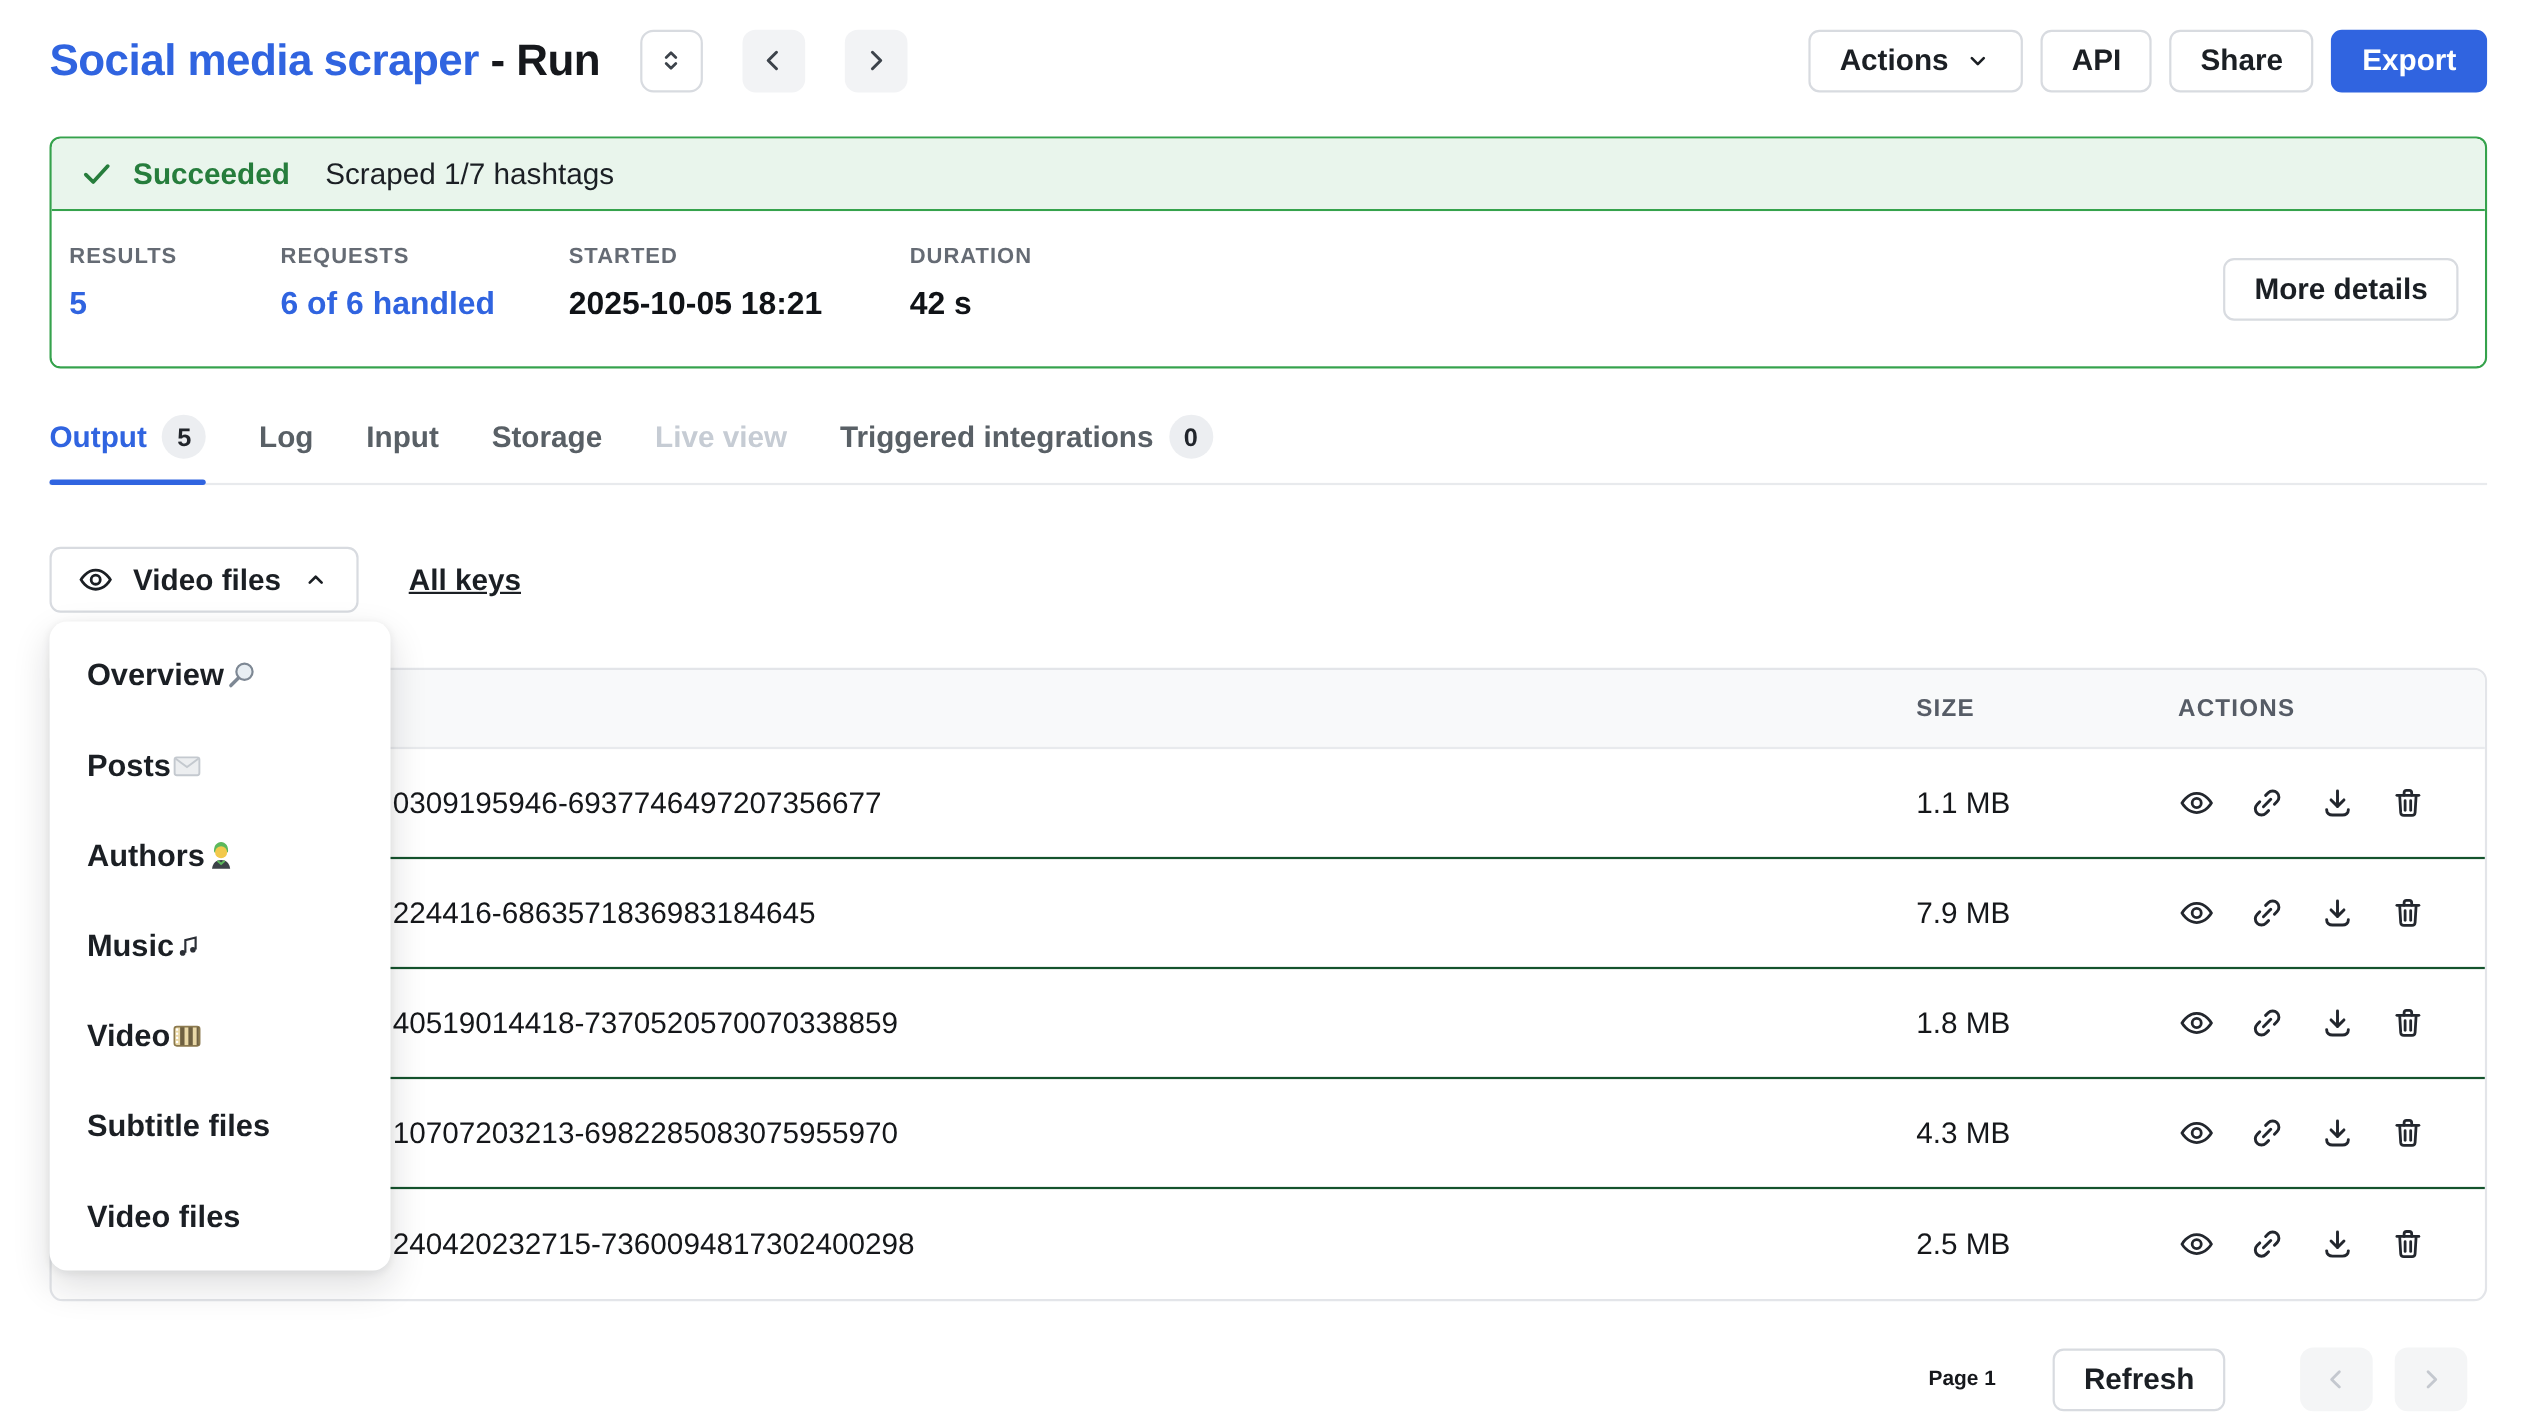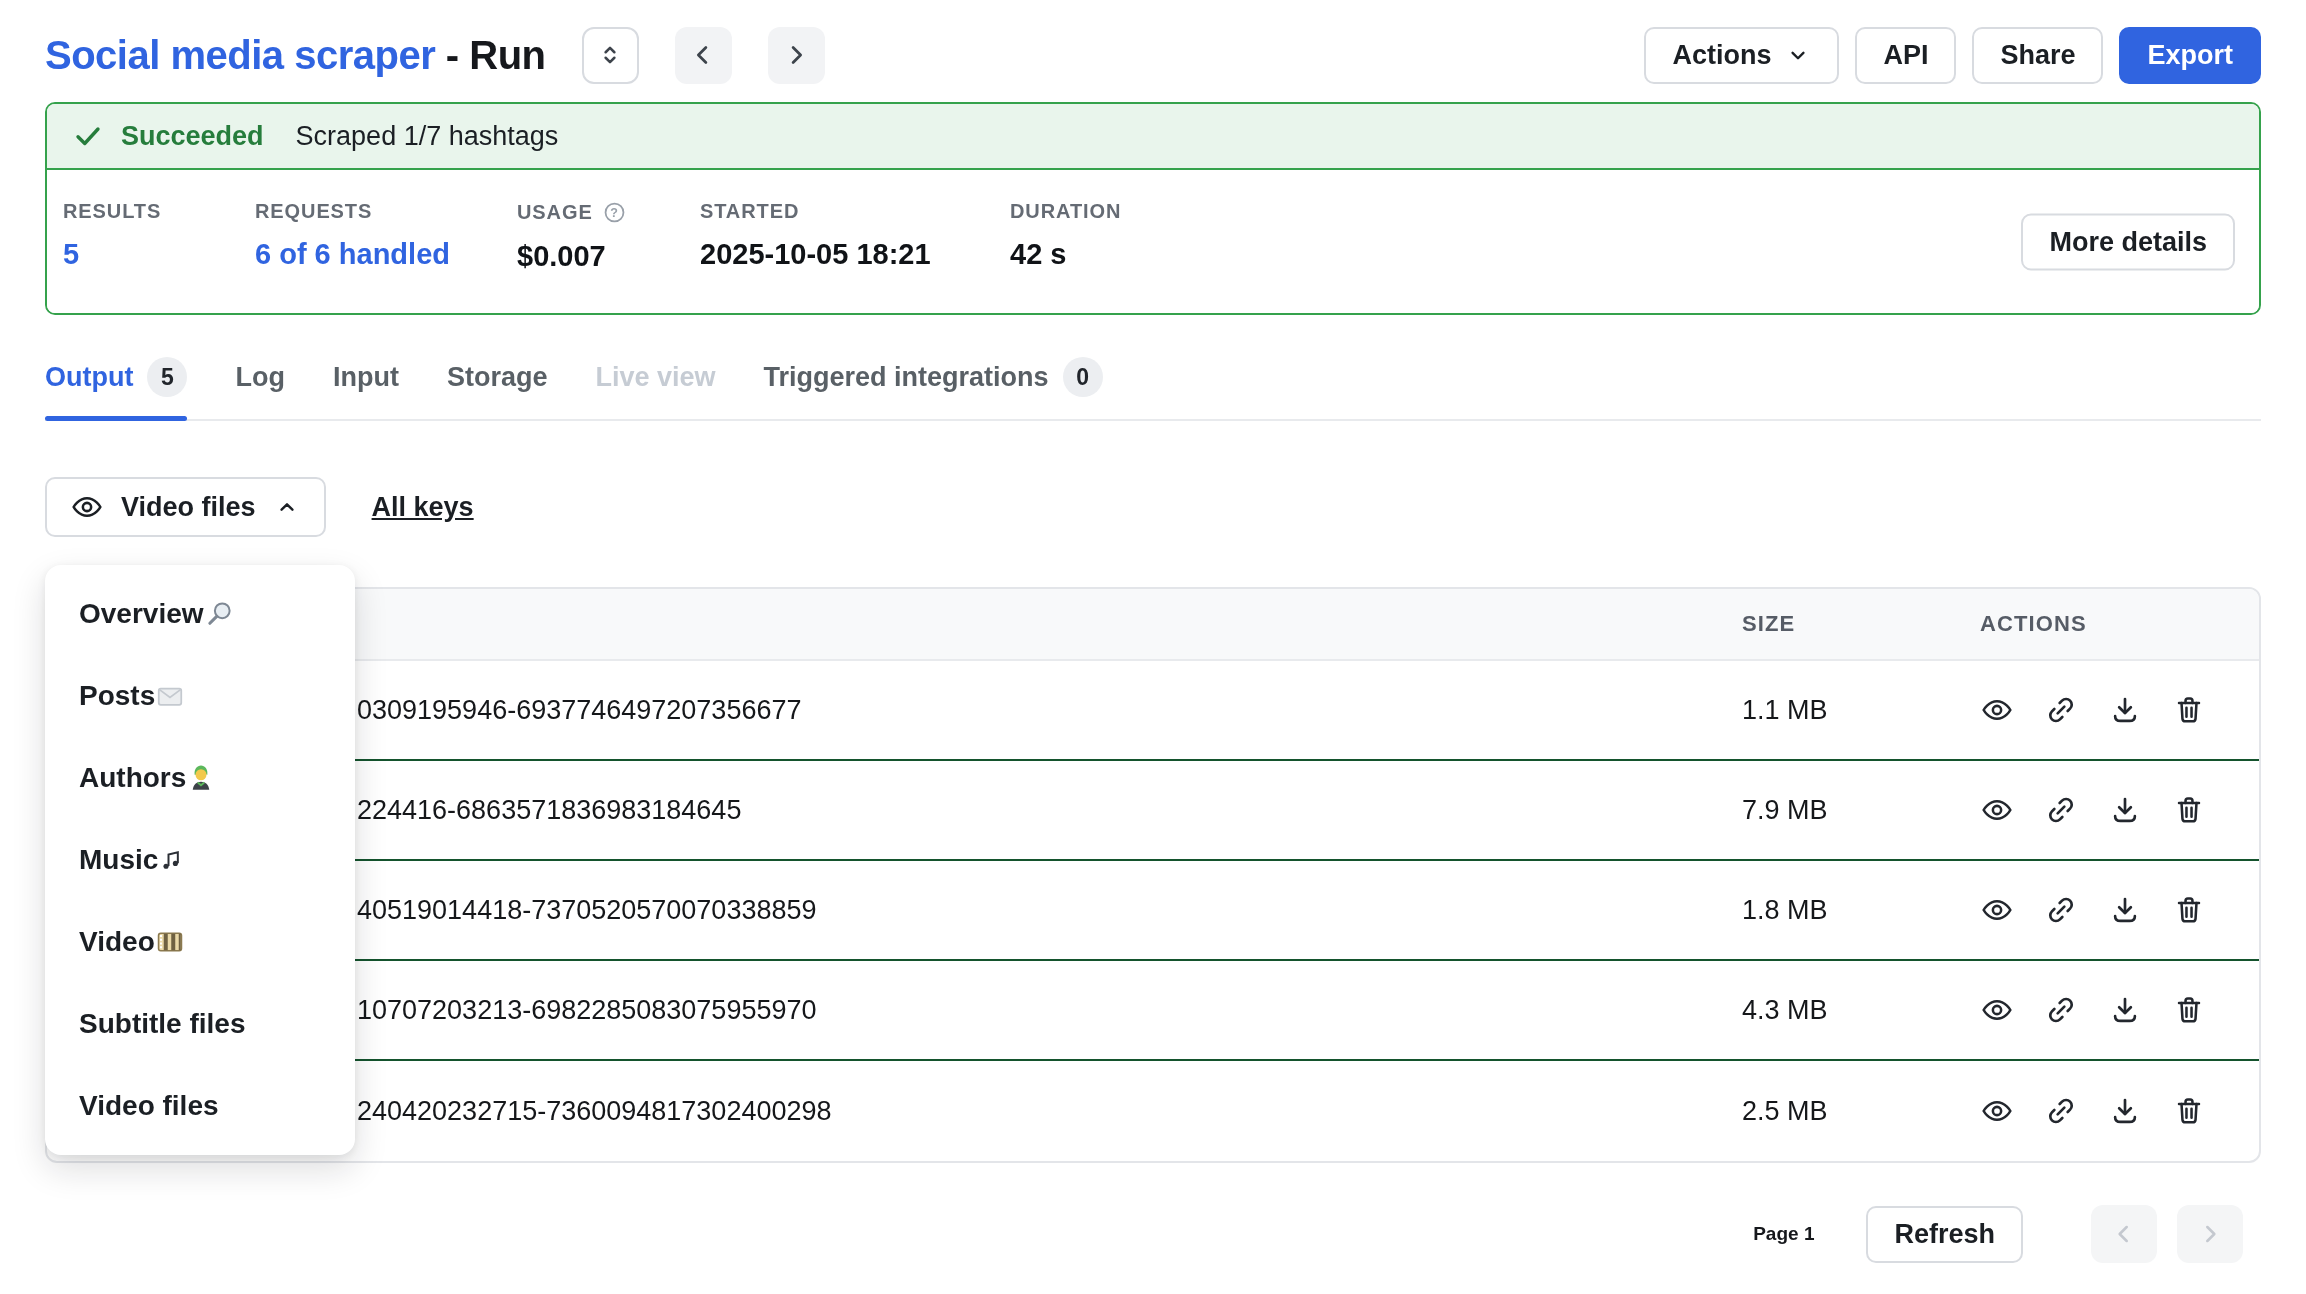--- a/index.html
+++ b/index.html
@@ -31,21 +31,21 @@
   .btn-square{width:57px;height:57px;border-radius:12px;display:flex;align-items:center;justify-content:center;padding:0;}
   .selector-btn{background:#fff;border:2px solid var(--border);}
   .nav-btn{background:#f2f3f5;border:none;color:#3d434b;}
   .top-actions{display:flex;align-items:center;gap:16px;}
   .btn{height:57px;border-radius:10px;background:#fff;border:2px solid var(--border);
        font-size:27px;font-weight:600;color:#1b1f24;padding:0 26px;
        display:flex;align-items:center;gap:14px;white-space:nowrap;}
   .btn-primary{background:var(--blue);border:2px solid var(--blue);color:#fff;}
 
   
-  .status-card{margin-top:16px;border:2px solid var(--green);border-radius:10px;overflow:hidden;}
+  .status-card{margin-top:38px;border:2px solid var(--green);border-radius:10px;overflow:hidden;}
   .status-banner{background:var(--green-bg);border-bottom:2px solid var(--green);height:66px;
                  display:flex;align-items:center;gap:18px;padding:0 26px;font-size:27px;}
   .status-state{color:var(--green-text);font-weight:600;margin-right:14px;}
   .status-message{color:#1b1f24;font-weight:500;}
   .status-stats{position:relative;display:flex;padding:30px 24px 40px 16px;background:#fff;}
   .stat{display:flex;flex-direction:column;}
   .stat.w1{width:192px;} .stat.w2{width:262px;} .stat.w3{width:183px;} .stat.w4{width:310px;}
   .stat-label{font-size:20px;font-weight:700;color:#656b74;letter-spacing:.9px;display:flex;align-items:center;gap:9px;}
   .stat-value{font-size:29px;font-weight:700;margin-top:15px;color:#101317;white-space:nowrap;}
   .stat-value.link{color:var(--blue);}
@@ -230,31 +230,20 @@
     </div>
     <div class="status-stats">
       <div class="stat w1">
         <span class="stat-label">RESULTS</span>
         <span class="stat-value link">5</span>
       </div>
       <div class="stat w2">
         <span class="stat-label">REQUESTS</span>
         <span class="stat-value link">6 of 6 handled</span>
       </div>
-      <div class="stat w3">
-        <span class="stat-label">
-            <span>USAGE</span>
-            <span>
-              <svg width="25" height="25" viewBox="0 0 24 24">
-                <use href="#i-help"></use>
-              </svg>
-            </span>
-          </span>
-        <span class="stat-value">$0.007</span>
-      </div>
       <div class="stat w4">
         <span class="stat-label">STARTED</span>
         <span class="stat-value">2025-10-05 18:21</span>
       </div>
       <div class="stat">
         <span class="stat-label">DURATION</span>
         <span class="stat-value">42 s</span>
       </div>
       <div class="more-details-wrap">
         <button class="btn">More details</button>

